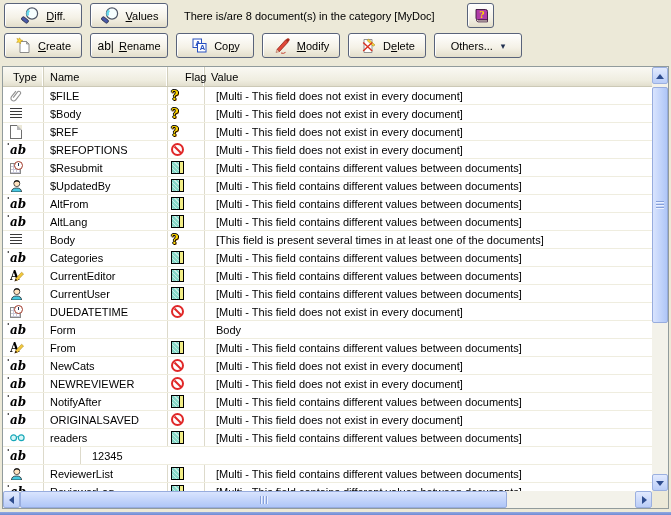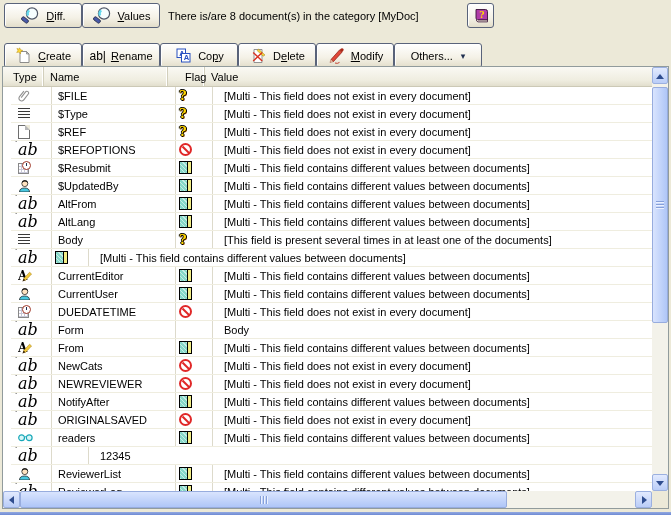--- a/index.html
+++ b/index.html
@@ -2,23 +2,23 @@
 <html><head>
 <meta charset="utf-8">
 <style>
   html,body{margin:0;padding:0;}
   body{font-family:"Liberation Sans",sans-serif;font-size:11px;color:#000;}
   .window{position:relative;width:671px;height:515px;background:#ECE9D8;overflow:hidden;}
   .window::after{content:"";position:absolute;left:0;right:0;bottom:0;height:3px;
     background:linear-gradient(180deg,#93A9E0,#6E8AD4);}
 
   
-  .toolbar{position:absolute;left:4px;display:flex;gap:0;align-items:center;}
+  .toolbar{position:absolute;left:4px;display:flex;gap:8px;align-items:center;}
   .tb1{top:3px;}
-  .tb2{top:43px;border-radius:10px;}
+  .tb2{top:33px;border-radius:10px;}
   .btn{box-sizing:border-box;display:flex;align-items:center;justify-content:center;gap:5px;
     width:78px;height:25px;border:1px solid #59637a;border-radius:3px;cursor:default;
     background:linear-gradient(180deg,#FFFFFF 0%,#F4F1E6 60%,#E3DECB 100%);
     box-shadow:inset 1px 1px 0 rgba(255,255,255,.9);
     font-family:"Liberation Sans",sans-serif;font-size:11px;color:#000;padding:0 3px;}
   .btn .lbl{white-space:nowrap;}
   .btn-others{width:88px;gap:8px;}
   .btn-help{position:absolute;left:467px;top:3px;width:27px;height:25px;}
   .u{text-decoration:underline;text-underline-offset:1px;}
   .msg{margin-left:8px;white-space:nowrap;}
@@ -32,37 +32,37 @@
   .lheader{position:absolute;left:0;right:16px;top:0;height:20px;display:flex;
     background:linear-gradient(180deg,#FAF9F4 0%,#EFEDE0 70%,#E2DFCE 100%);
     border-bottom:1px solid #CCC9B6;box-sizing:border-box;}
   .hcell{box-sizing:border-box;display:flex;align-items:center;border-right:1px solid #D2CFBC;
     box-shadow:inset -1px 0 0 #FFFFFF;}
   .h-type{width:41px;padding-left:10px;}
   .h-name{width:124px;padding-left:6px;}
   .h-flag{width:37px;padding-left:17px;}
   .h-value{flex:1;padding-left:6px;border-right:none;box-shadow:none;}
 
-  .lbody{position:absolute;left:0;right:16px;top:20px;bottom:17px;overflow:hidden;background:#FFF;margin-left:8px;}
+  .lbody{position:absolute;left:0;right:16px;top:20px;bottom:17px;overflow:hidden;background:#FFF;}
   .row{display:flex;height:18px;box-sizing:border-box;border-bottom:1px solid #EFEDDF;align-items:stretch;}
   .cell{box-sizing:border-box;display:flex;align-items:center;overflow:hidden;white-space:nowrap;}
   .c-type{width:41px;padding-left:7px;border-right:1px solid #DDDACB;}
   .c-name{width:124px;padding-left:6px;border-right:1px solid #DDDACB;}
   .c-flag{width:37px;padding-left:3px;border-right:1px solid #DDDACB;}
   .c-value{flex:1;padding-left:11px;}
   .icon{display:inline-flex;align-items:center;justify-content:center;line-height:0;}
 
   
   .ic-lines{width:12px;height:11px;
     background:repeating-linear-gradient(180deg,#3A3A3A 0 1px,transparent 1px 3px);}
   .ic-doc{position:relative;width:10px;height:12px;background:#FFF;border:1px solid #6E6E6E;}
   .ic-doc::before{content:"";position:absolute;right:-1px;top:-1px;border-style:solid;
     border-width:0 5px 5px 0;border-color:transparent #ECE9D8 #B8B8B8 transparent;}
-  .ic-ab{position:relative;font-family:"DejaVu Serif",serif;font-style:italic;font-weight:normal;
-    font-size:16px;line-height:1;}
+  .ic-ab{position:relative;font-family:"DejaVu Serif",serif;font-style:italic;font-weight:bold;
+    font-size:12px;line-height:1;}
   .ic-ab::before{content:"'";position:absolute;left:-3px;top:-3px;font-size:8px;font-style:normal;}
   .ic-dt{position:relative;width:13px;height:13px;display:inline-block;}
   .ic-dt .cal{position:absolute;left:0;bottom:0;width:9px;height:9px;border:1px solid #888;background:
     repeating-linear-gradient(90deg,transparent 0 2px,#C8C8D8 2px 3px),
     repeating-linear-gradient(180deg,transparent 0 2px,#C8C8D8 2px 3px),#FFF;}
   .ic-dt .clk{position:absolute;right:0;top:0;width:7px;height:7px;border:1px solid #A03828;
     border-radius:50%;background:#FFF;}
   .ic-dt .clk::after{content:"";position:absolute;left:3px;top:1px;width:1px;height:3px;background:#203050;}
 
   
@@ -164,38 +164,38 @@
             <rect x="3" y="3" width="8.5" height="8.5" fill="#FFF" stroke="#2850C0" stroke-width="1"></rect>
             <text x="5.2" y="9.8" font-size="7.5" fill="#2850C0" font-weight="bold">A</text>
             <rect x="7.5" y="7.5" width="8.5" height="8.5" fill="#FFF" stroke="#2850C0" stroke-width="1"></rect>
             <text x="9.7" y="14.3" font-size="7.5" fill="#2850C0" font-weight="bold">A</text>
           </svg>
         </span>
       <span class="lbl"><span>Co</span><span class="u">p</span><span>y</span></span>
     </button>
     <button class="btn">
       <span class="tbicon">
-          <svg width="19" height="18" viewBox="0 0 19 18">
-            <path d="M5 2.5 h8 v13 h-8 z" fill="#FFF" stroke="#888" stroke-width="0.9"></path>
-            <path d="M9.5 2 l6.5 6 -1.8 1.2 -6.2 -5.7 z" fill="#F6D23E" stroke="#A08018" stroke-width="0.5"></path>
-            <path d="M4.2 5.5 l9 8.5 M13.2 5.5 l-9 8.5" stroke="#D83020" stroke-width="1.4"></path>
-          </svg>
-        </span>
-      <span class="lbl"><span>D</span><span class="u">e</span><span>lete</span></span>
-    </button>
-    <button class="btn">
-      <span class="tbicon">
           <svg width="19" height="17" viewBox="0 0 19 17">
             <polygon points="4,12.5 12.5,3 15,5.2 6.5,14.5" fill="#E04838" stroke="#881810" stroke-width="0.7"></polygon>
             <path d="M12.5 3 L15 5.2 L16.3 3.8 Q17.3 2.6 16 1.6 Q14.8 0.7 13.8 1.8 Z" fill="#A82818"></path>
             <polygon points="4,12.5 6.5,14.5 3,15.5" fill="#F8D8B8" stroke="#881810" stroke-width="0.4"></polygon>
             <path d="M8 16 q2.5 1 4.5 -0.6" fill="none" stroke="#C03020" stroke-width="0.9"></path>
           </svg>
         </span>
       <span class="lbl"><span></span><span class="u">M</span><span>odify</span></span>
+    </button>
+    <button class="btn">
+      <span class="tbicon">
+          <svg width="19" height="18" viewBox="0 0 19 18">
+            <path d="M5 2.5 h8 v13 h-8 z" fill="#FFF" stroke="#888" stroke-width="0.9"></path>
+            <path d="M9.5 2 l6.5 6 -1.8 1.2 -6.2 -5.7 z" fill="#F6D23E" stroke="#A08018" stroke-width="0.5"></path>
+            <path d="M4.2 5.5 l9 8.5 M13.2 5.5 l-9 8.5" stroke="#D83020" stroke-width="1.4"></path>
+          </svg>
+        </span>
+      <span class="lbl"><span>D</span><span class="u">e</span><span>lete</span></span>
     </button>
     <button class="btn btn-others">
       <span class="lbl"><span>Others...</span></span>
       <span class="tbicon">
           <span class="dd">▾</span>
         </span>
     </button>
   </div>
 
   <div class="list">
@@ -222,21 +222,21 @@
             </span>
           </div>
     <div class="cell c-value">[Multi - This field does not exist in every document]</div>
   </div>
         <div class="row">
     <div class="cell c-type">
             <span class="icon type-slot">
               <span class="ic-lines"></span>
             </span>
           </div>
-    <div class="cell c-name">$Type</div>
+    <div class="cell c-name">$Body</div>
     <div class="cell c-flag">
             <span class="icon flag-slot">
               <span class="ic-q">?</span>
             </span>
           </div>
     <div class="cell c-value">[Multi - This field does not exist in every document]</div>
   </div>
         <div class="row">
     <div class="cell c-type">
             <span class="icon type-slot">
@@ -341,20 +341,21 @@
             </span>
           </div>
     <div class="cell c-value">[This field is present several times in at least one of the documents]</div>
   </div>
         <div class="row">
     <div class="cell c-type">
             <span class="icon type-slot">
               <span class="ic-ab">ab</span>
             </span>
           </div>
+    <div class="cell c-name">Categories</div>
     <div class="cell c-flag">
             <span class="icon flag-slot">
               <span class="ic-table"></span>
             </span>
           </div>
     <div class="cell c-value">[Multi - This field contains different values between documents]</div>
   </div>
         <div class="row">
     <div class="cell c-type">
             <span class="icon type-slot">

